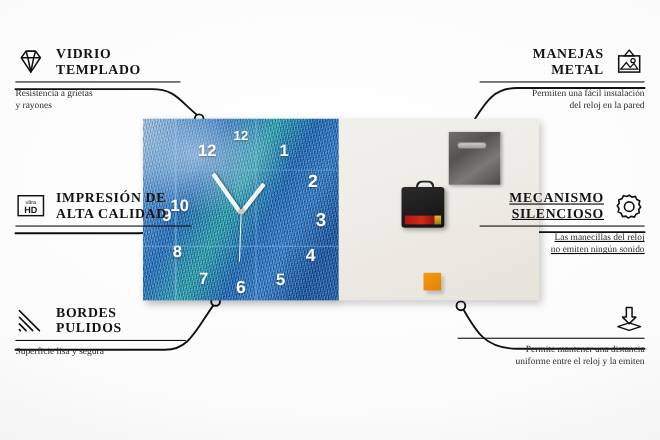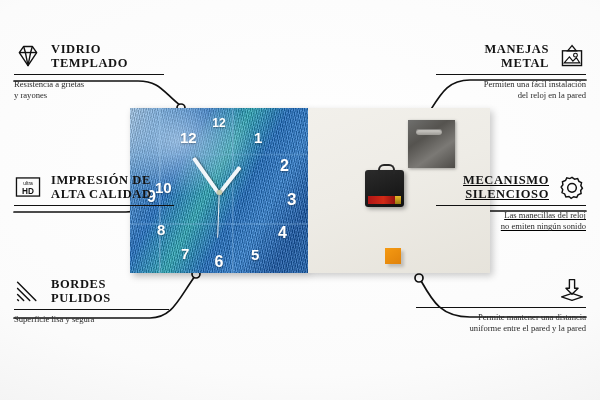--- a/index.html
+++ b/index.html
@@ -242,16 +242,16 @@
 
   <div class="callout right" style="left:416px;top:277px;width:170px;">
     <div class="c-head">
       <svg class="c-icon" viewBox="0 0 32 30">
         <path d="M13 3 H19 V13 H23 L16 20 L9 13 H13 Z" fill="none" stroke="#111" stroke-width="1.6" stroke-linejoin="round"></path>
         <path d="M16 19 L28 23 L16 27 L4 23 Z" fill="none" stroke="#111" stroke-width="1.5" stroke-linejoin="round"></path>
       </svg>
     </div>
     <div class="c-rule"></div>
     <div class="c-sub">Permite mantener una distancia
-uniforme entre el pared y la pared</div>
+uniforme entre el reloj y la emiten</div>
   </div>
 
 </div>
 
 </body></html>

